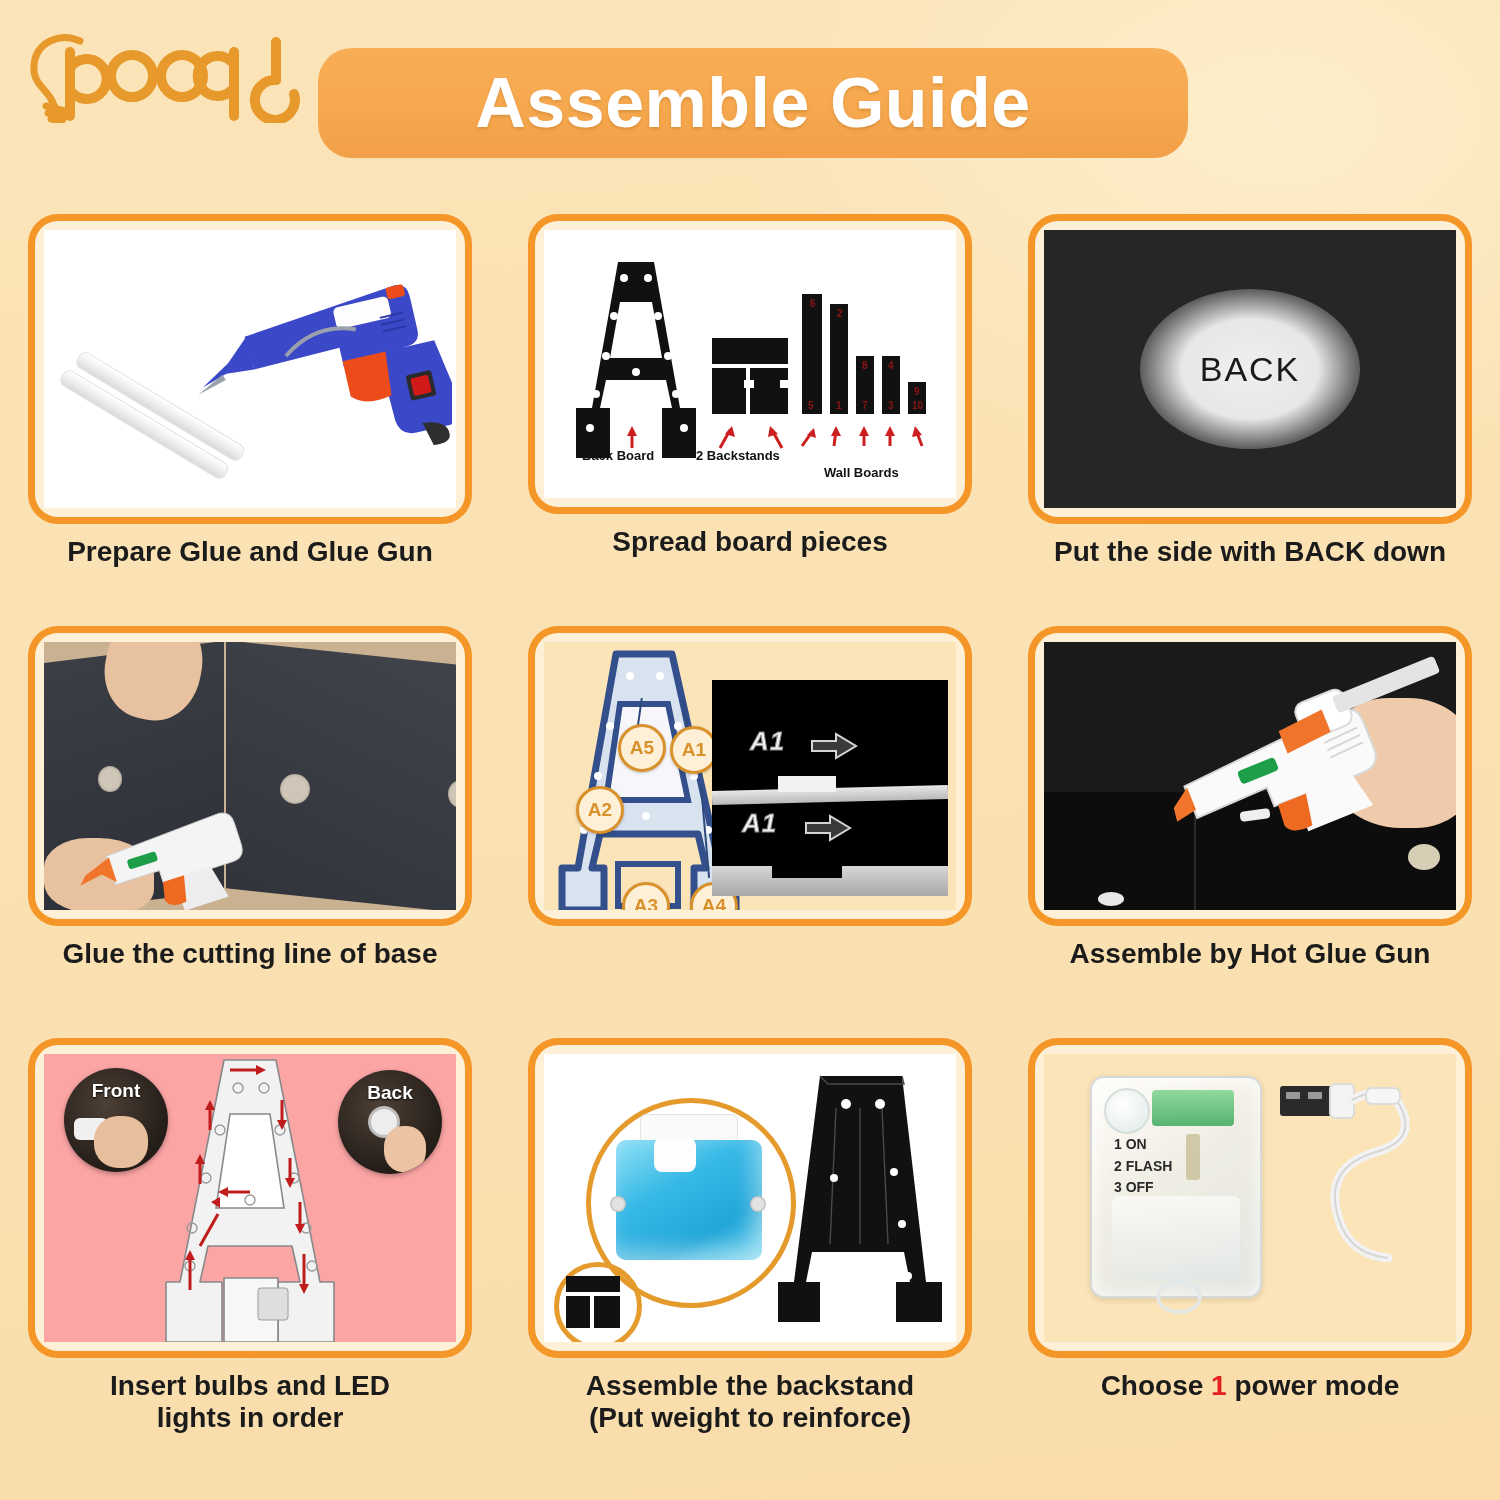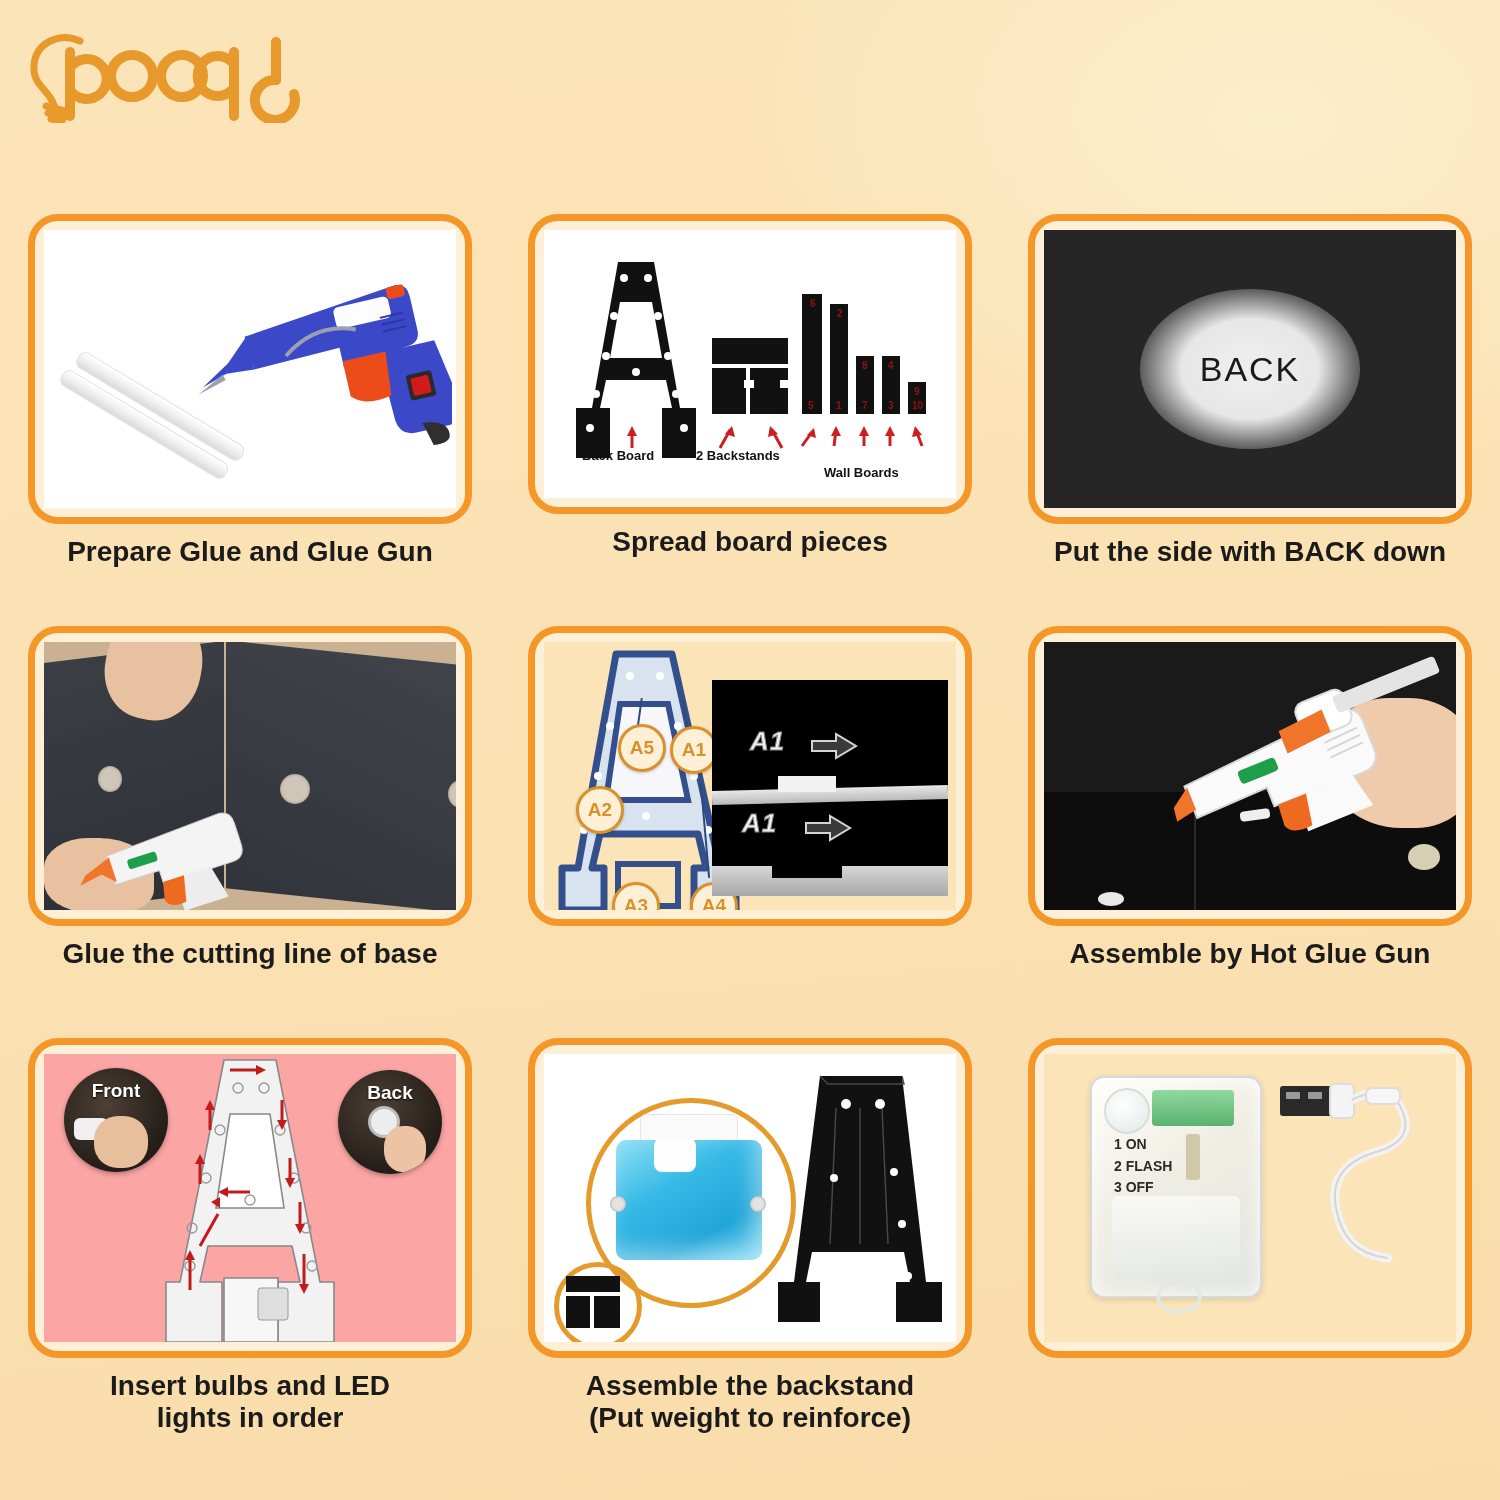--- a/index.html
+++ b/index.html
@@ -153,20 +153,23 @@
         <circle cx="110" cy="58" r="21"></circle>
         <circle cx="160" cy="58" r="21"></circle>
         <path d="M210 44 a20 20 0 1 0 0 28"></path>
         <path d="M212 34 L212 98"></path>
         <path d="M254 24 L254 62"></path>
         <path d="M254 62 a20 20 0 1 0 18 14"></path>
       </g>
     </svg>
   </div>
 
+  <div class="title-pill">
+    <span class="ttl">Assemble Guide</span>
+  </div>
 </div>
 
 <div class="grid">
 
   <div class="row r1">
 
     <div class="cell">
       <div class="panel p-h310">
         <div class="inner white">
           <div class="glue-scene">
@@ -338,21 +341,21 @@
               </g>
             </svg>
 
             <div class="leader" style="left:94px;top:56px;height:40px;transform:rotate(8deg);"></div>
             <div class="leader" style="left:142px;top:58px;height:50px;transform:rotate(-10deg);"></div>
             <div class="leader" style="left:160px;top:142px;height:94px;transform:rotate(-5deg);"></div>
 
             <div class="badge" style="left:74px;top:82px;">A5</div>
             <div class="badge" style="left:126px;top:84px;">A1</div>
             <div class="badge" style="left:32px;top:144px;">A2</div>
-            <div class="badge" style="left:68px;top:240px;">A3</div>
+            <div class="badge" style="left:78px;top:240px;">A3</div>
             <div class="badge" style="left:146px;top:240px;">A4</div>
 
             <div class="p5-photo">
               <div style="position:absolute;left:0;top:108px;width:236px;height:14px;background:linear-gradient(180deg,#e8e8e8,#b9b9b9);transform:rotate(-1.5deg);"></div>
               <div style="position:absolute;left:66px;top:96px;width:58px;height:16px;background:#f2f2f2;"></div>
               <div style="position:absolute;left:0;top:186px;width:236px;height:30px;background:linear-gradient(180deg,#d6d6d6,#a8a8a8);"></div>
               <div style="position:absolute;left:60px;top:176px;width:70px;height:22px;background:#000;"></div>
 
               <span class="a1txt" style="left:38px;top:46px;">A1</span>
               <svg width="48" height="28" viewBox="0 0 48 28" style="position:absolute;left:98px;top:52px;">
@@ -538,15 +541,18 @@
               <rect x="8" y="14" width="14" height="7" rx="1" fill="#9a9a9a"></rect>
               <rect x="30" y="14" width="14" height="7" rx="1" fill="#9a9a9a"></rect>
               <rect x="52" y="6" width="24" height="34" rx="5" fill="#f4f4f4" stroke="#dcdcdc" stroke-width="2"></rect>
               <path d="M74 22 q34 -18 48 6 q18 34 -24 46 q-48 14 -40 56 q8 46 52 50" fill="none" stroke="#f2f2f2" stroke-width="9" stroke-linecap="round"></path>
               <path d="M74 22 q34 -18 48 6 q18 34 -24 46 q-48 14 -40 56 q8 46 52 50" fill="none" stroke="#d6d6d6" stroke-width="2"></path>
               <rect x="88" y="10" width="34" height="16" rx="6" fill="#f6f6f6" stroke="#dcdcdc" stroke-width="2"></rect>
             </svg>
           </div>
         </div>
       </div>
+      <div class="caption">
+        <span>Choose </span><span class="hl">1</span><span> power mode</span>
+      </div>
     </div>
   </div>
 </div>
 
 </body></html>

